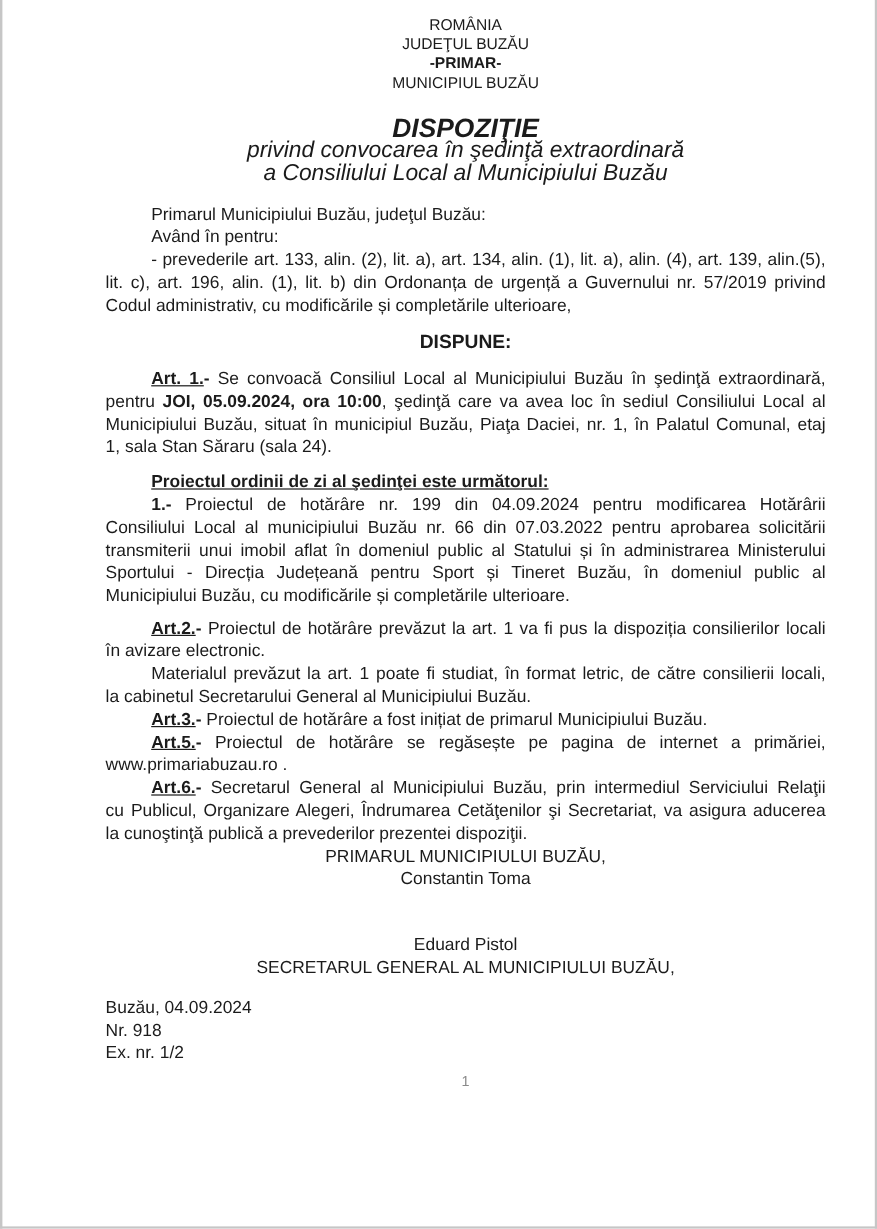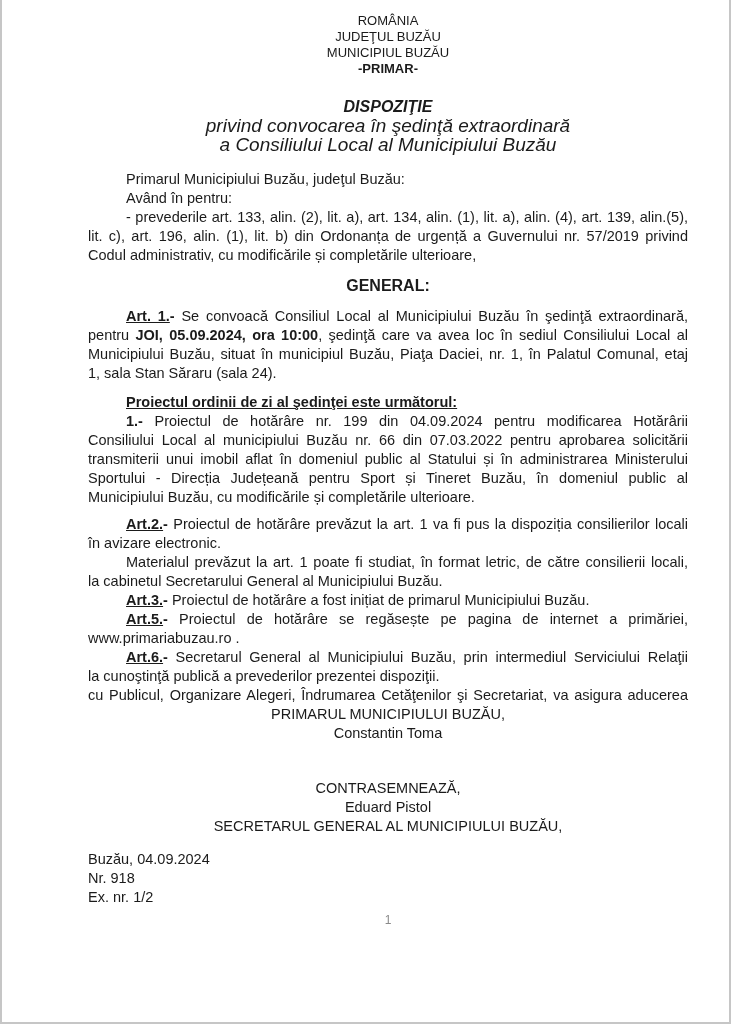--- a/index.html
+++ b/index.html
@@ -17,59 +17,59 @@
   }
   .content{padding:13px 41px 0 86px;}
   .ln{line-height:19px;min-height:19px;font-size:14.5px;}
   .c{text-align:center;}
   .b{font-weight:bold;}
   .i{font-style:italic;}
   .u{text-decoration:underline;text-align:center;}
   .ind{text-indent:38px;}
   .just{text-align:justify;text-align-last:justify;-moz-text-align-last:justify;}
   .letterhead .ln{line-height:16px;min-height:16px;font-size:13px;}
-  .title-main{font-size:16px;}
+  .title-main{font-size:22px;}
   .title-sub{font-size:19px;}
   .dispune{font-size:16px;margin-top:11px;margin-bottom:12px;}
   .mt-title{margin-top:20px;}
   .mt-intro{margin-top:16px;}
   .mt-heading{margin-top:10px;}
   .mt-art2{margin-top:8px;}
   .mt-sig2{margin-top:36px;}
   .mt-footer{margin-top:14px;}
   .pagenum{margin-top:4px;color:#8a8a8a;font-size:12px;line-height:19px;}
 </style>
 </head>
 <body>
 
 <div class="page">
   <div class="content">
 
     <div class="letterhead c">
       <div class="ln">ROMÂNIA</div>
       <div class="ln">JUDEŢUL BUZĂU</div>
+      <div class="ln b">-PRIMAR-</div>
       <div class="ln">MUNICIPIUL BUZĂU</div>
-      <div class="ln b">-PRIMAR-</div>
     </div>
 
     <div class="c mt-title">
       <div class="ln b i title-main">DISPOZIŢIE</div>
       <div class="ln i title-sub">privind convocarea în şedinţă extraordinară</div>
       <div class="ln i title-sub">a Consiliului Local al Municipiului Buzău</div>
     </div>
 
     <div class="mt-intro">
       <div class="ln ind">Primarul Municipiului Buzău, judeţul Buzău:</div>
       <div class="ln ind">Având în pentru:</div>
       <div class="ln ind just">- prevederile art. 133, alin. (2), lit. a), art. 134, alin. (1), lit. a), alin. (4), art. 139, alin.(5),</div>
       <div class="ln just">lit. c), art. 196, alin. (1), lit. b) din Ordonanța de urgență a Guvernului nr. 57/2019 privind</div>
       <div class="ln">Codul administrativ, cu modificările și completările ulterioare,</div>
     </div>
 
-    <div class="ln b c dispune">GENERAL:</div>
+    <div class="ln b c dispune">DISPUNE:</div>
 
     <div>
       <div class="ln ind just"><span class="b u">Art. 1.</span><span class="b">-</span><span> Se convoacă Consiliul Local al Municipiului Buzău în şedinţă extraordinară,</span></div>
       <div class="ln just"><span>pentru </span><span class="b">JOI, 05.09.2024, ora 10:00</span><span>, şedinţă care va avea loc în sediul Consiliului Local al</span></div>
       <div class="ln just">Municipiului Buzău, situat în municipiul Buzău, Piaţa Daciei, nr. 1, în Palatul Comunal, etaj</div>
       <div class="ln">1, sala Stan Săraru (sala 24).</div>
     </div>
 
     <div class="ln ind mt-heading"><span class="b u">Proiectul ordinii de zi al şedinţei este următorul:</span></div>
 
@@ -94,31 +94,30 @@
     <div class="ln ind"><span class="b u">Art.3.</span><span class="b">-</span><span> Proiectul de hotărâre a fost inițiat de primarul Municipiului Buzău.</span></div>
 
 
     <div>
       <div class="ln ind just"><span class="b u">Art.5.</span><span class="b">-</span><span> Proiectul de hotărâre se regăsește pe pagina de internet a primăriei,</span></div>
       <div class="ln">www.primariabuzau.ro .</div>
     </div>
 
     <div>
       <div class="ln ind just"><span class="b u">Art.6.</span><span class="b">-</span><span> Secretarul General al Municipiului Buzău, prin intermediul Serviciului Relaţii</span></div>
+      <div class="ln just">cu Publicul, Organizare Alegeri, Îndrumarea Cetăţenilor şi Secretariat, va asigura aducerea</div>
       <div class="ln">la cunoştinţă publică a prevederilor prezentei dispoziţii.</div>
-      <div class="ln just">cu Publicul, Organizare Alegeri, Îndrumarea Cetăţenilor şi Secretariat, va asigura aducerea</div>
     </div>
 
     <div class="c">
       <div class="ln">PRIMARUL MUNICIPIULUI BUZĂU,</div>
       <div class="ln">Constantin Toma</div>
     </div>
 
     <div class="c mt-sig2">
-      <div class="ln">CONTRASEMNEAZĂ,</div>
       <div class="ln">Eduard Pistol</div>
       <div class="ln">SECRETARUL GENERAL AL MUNICIPIULUI BUZĂU,</div>
     </div>
 
     <div class="mt-footer">
       <div class="ln">Buzău, 04.09.2024</div>
       <div class="ln">Nr. 918</div>
       <div class="ln">Ex. nr. 1/2</div>
     </div>
 

